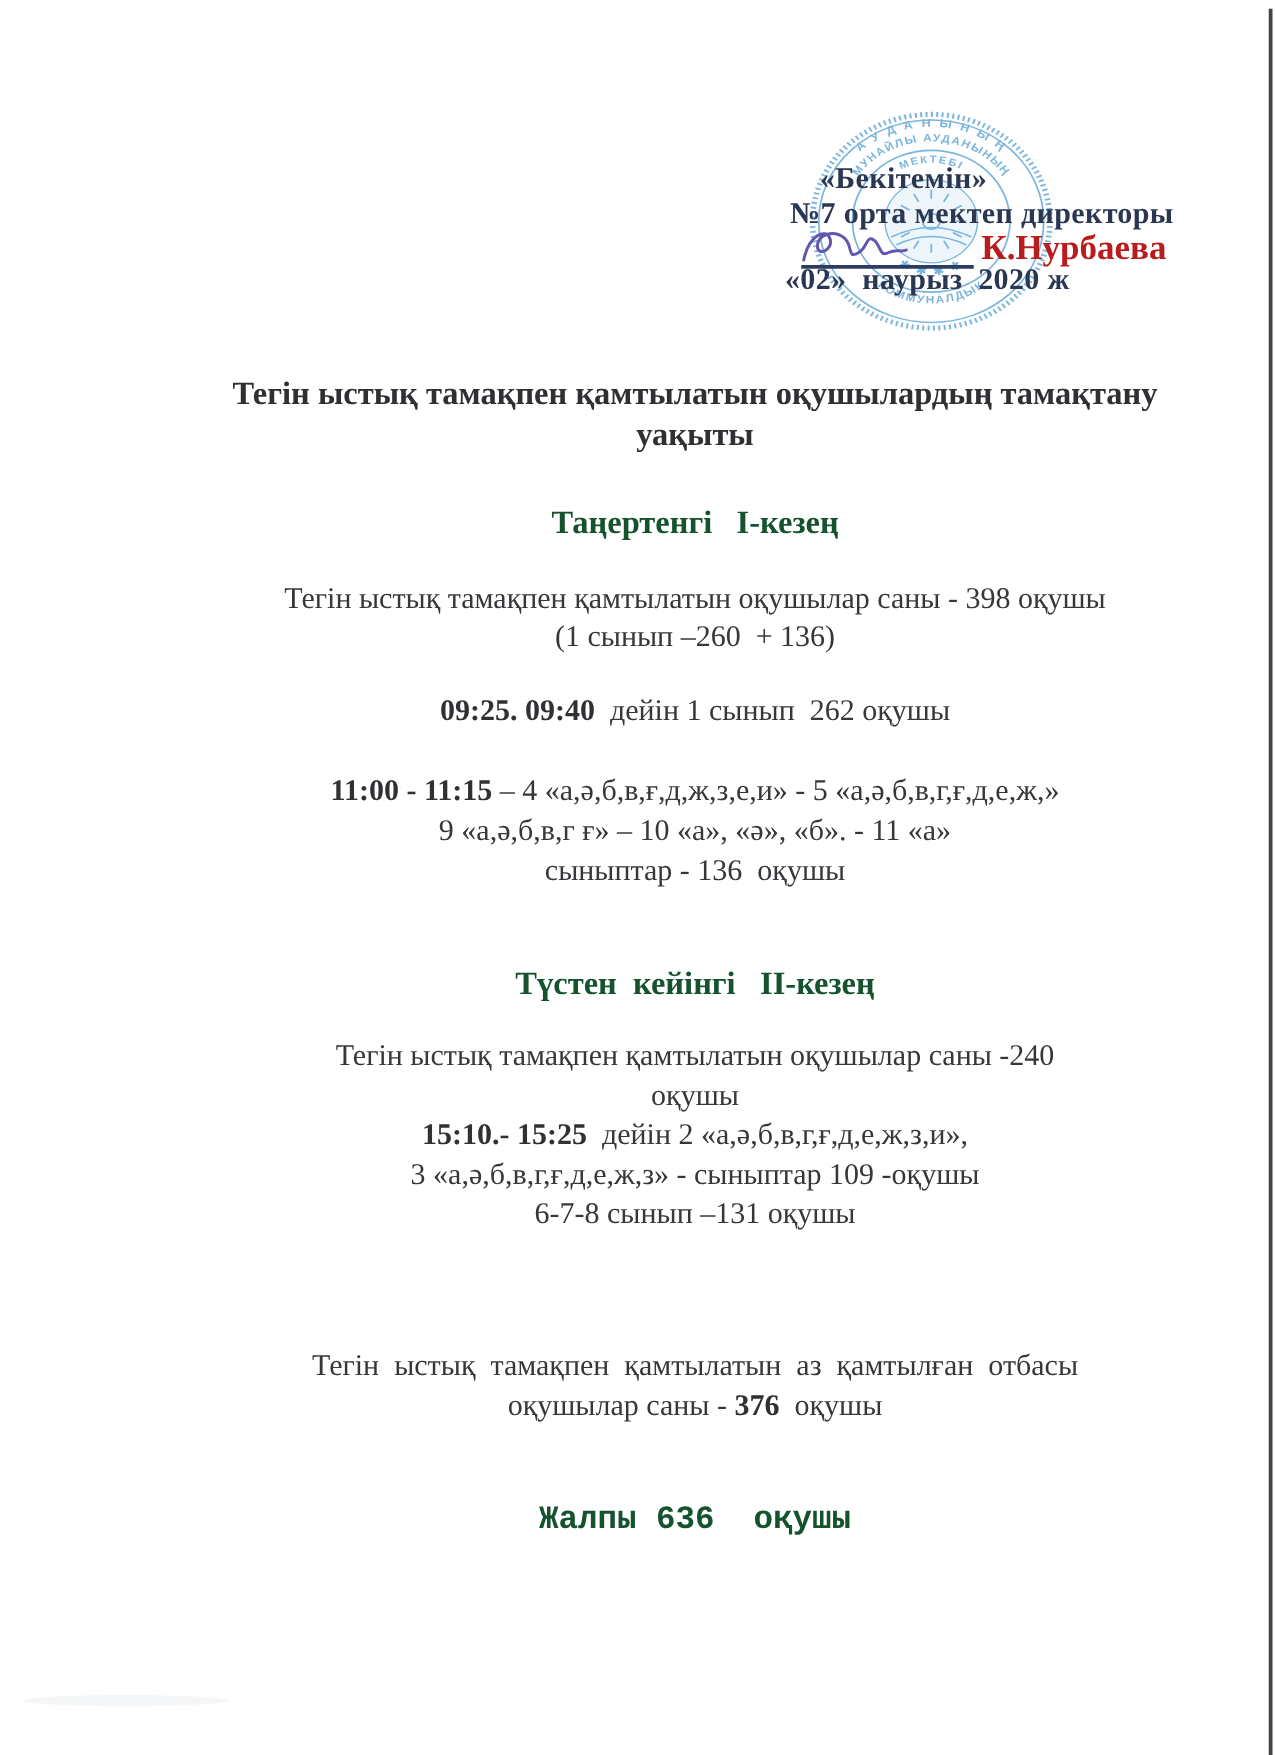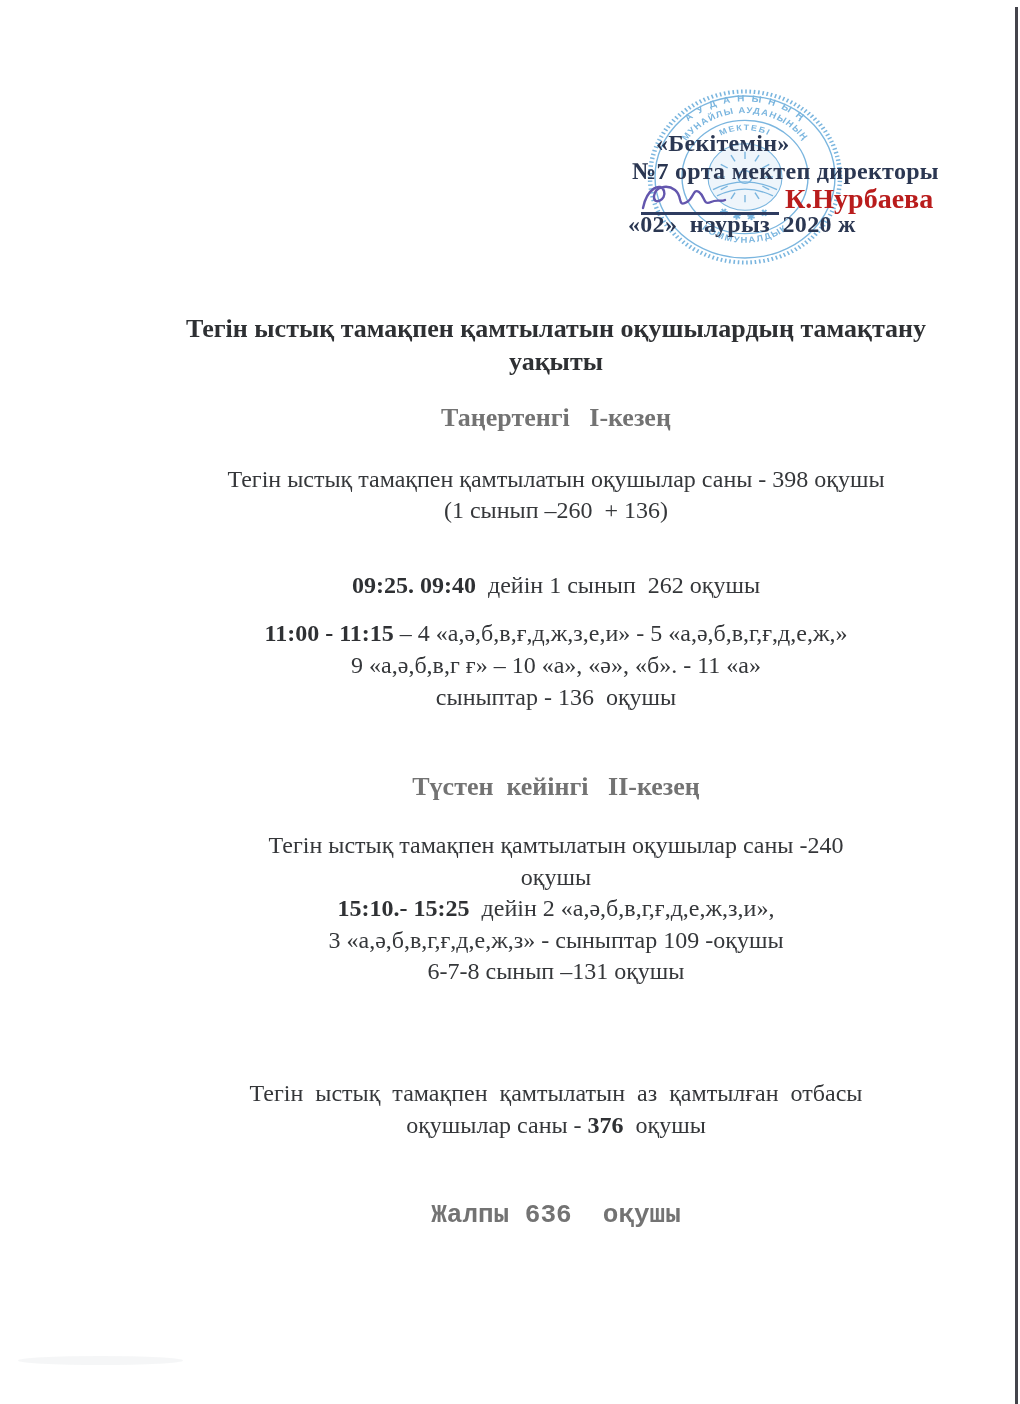--- a/index.html
+++ b/index.html
@@ -47,21 +47,21 @@
     color:#b91c1c; vertical-align:bottom;
   }
 
   
   .cline {
     position:absolute; left:100px; width:912px; text-align:center;
     white-space:pre; color:#35373a; font-size:24px;
   }
   .cline b { color:#2f3134; }
   .doc-title { font-weight:bold; font-size:26px; line-height:33px; color:#2e3033; }
-  .h-section { font-weight:bold; font-size:26px; color:#737373; }
+  .h-section { font-weight:bold; font-size:26px; color:#14532d; }
   .lh31 { line-height:31px; }
   .lh315 { line-height:31.5px; }
   .lh32 { line-height:32px; }
 </style>
 </head>
 <body>
 
 <div class="page">
 
   <div class="scan-edge"></div>
@@ -111,27 +111,27 @@
   <div class="sig-row">
     <span class="sig-line">
       <svg class="sig-svg" width="100" height="40" viewBox="0 0 100 40">
         <path d="M6 30 C 10 10, 24 4, 27 13 C 30 22, 16 28, 17 18 C 18 9, 30 6, 38 12 C 46 18, 40 30, 50 24 C 57 20, 56 10, 62 14 C 68 18, 66 28, 74 24 C 80 21, 84 24, 88 22" fill="none" stroke="#6356ae" stroke-width="2.4" stroke-linecap="round"></path>
       </svg>
     </span><span class="sig-name">К.Нурбаева</span>
   </div>
 
   <div class="approval-line" style="left:628px; top:211px;">«02»  наурыз  2020 ж</div>
 
-  <div class="cline doc-title" style="top:312px;"><span>Тегін ыстық тамақпен қамтылатын оқушылардың тамақтану</span><br><span>уақыты</span></div>
+  <div class="cline doc-title" style="top:298px;"><span>Тегін ыстық тамақпен қамтылатын оқушылардың тамақтану</span><br><span>уақыты</span></div>
 
   <div class="cline h-section" style="top:403px;">Таңертенгі   I-кезең</div>
 
   <div class="cline lh31" style="top:464px;"><span>Тегін ыстық тамақпен қамтылатын оқушылар саны - 398 оқушы</span><br><span>(1 сынып –260  + 136)</span></div>
 
-  <div class="cline" style="top:556px;margin-top:16px;"><b>09:25. 09:40</b><span>  дейін 1 сынып  262 оқушы</span></div>
+  <div class="cline" style="top:556px;"><b>09:25. 09:40</b><span>  дейін 1 сынып  262 оқушы</span></div>
 
   <div class="cline lh32" style="top:617px;"><b>11:00 - 11:15</b><span> – 4 «а,ә,б,в,ғ,д,ж,з,е,и» - 5 «а,ә,б,в,г,ғ,д,е,ж,»</span><br><span>9 «а,ә,б,в,г ғ» – 10 «а», «ә», «б». - 11 «а»</span><br><span>сыныптар - 136  оқушы</span></div>
 
   <div class="cline h-section" style="top:772px;">Түстен  кейінгі   II-кезең</div>
 
   <div class="cline lh315" style="top:830px;text-align:center;"><span>Тегін ыстық тамақпен қамтылатын оқушылар саны -240</span><br><span>оқушы</span><br><b>15:10.- 15:25</b><span>  дейін 2 «а,ә,б,в,г,ғ,д,е,ж,з,и»,</span><br><span>3 «а,ә,б,в,г,ғ,д,е,ж,з» - сыныптар 109 -оқушы</span><br><span>6-7-8 сынып –131 оқушы</span></div>
 
   <div class="cline lh32" style="top:1077px;"><span>Тегін  ыстық  тамақпен  қамтылатын  аз  қамтылған  отбасы</span><br><span>оқушылар саны - </span><b>376</b><span>  оқушы</span></div>
 
   <div class="cline h-section" style="top:1200px;font-family:Liberation Mono, monospace;">Жалпы 636  оқушы</div>

